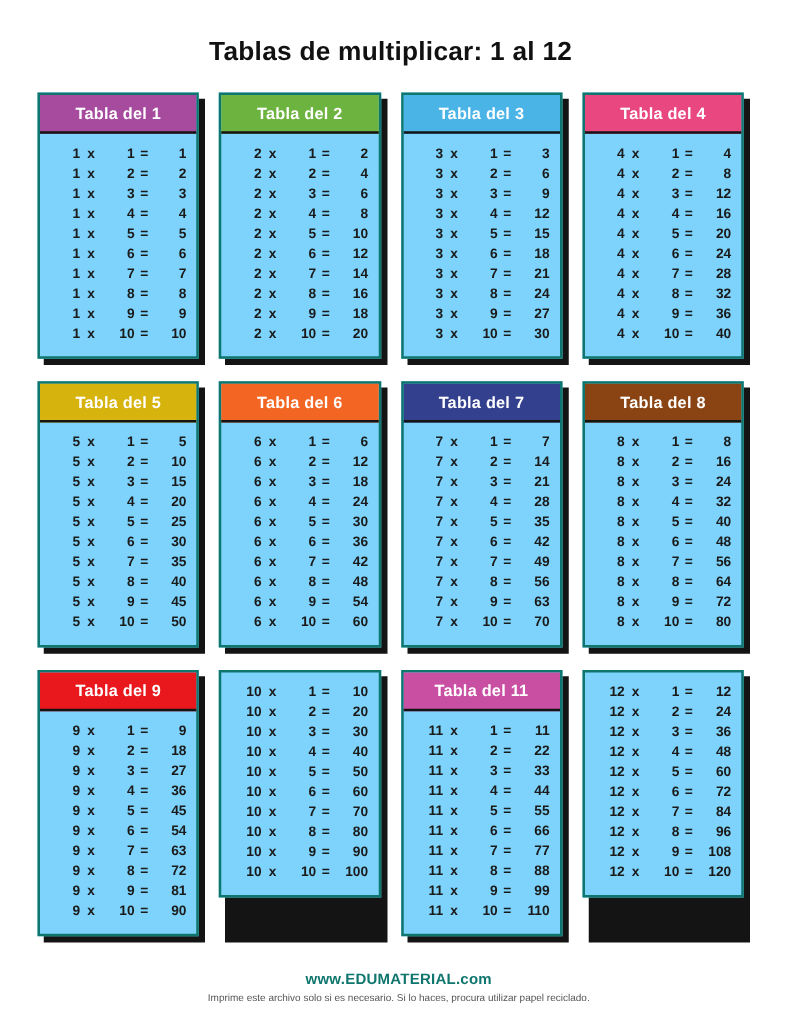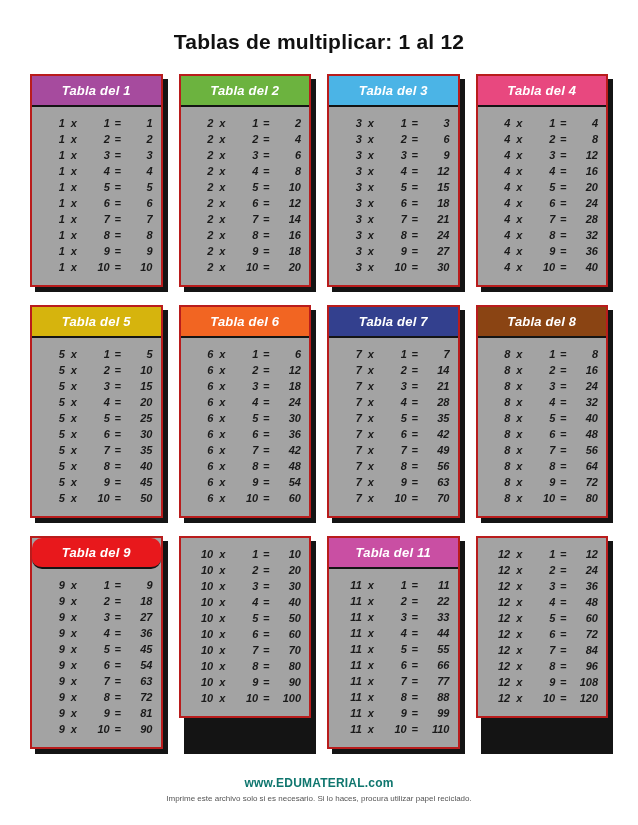--- a/index.html
+++ b/index.html
@@ -12,21 +12,21 @@
     background: #ffffff;
     font-family: "Liberation Sans", sans-serif;
     color: #1a1a1a;
     overflow: hidden;
   }
   .page {
     position: relative;
     width: 638px;
     height: 825px;
     box-sizing: border-box;
-    padding: 24px 30px 0 30px;
+    padding: 24px 43px 0 30px;
   }
   .page-title {
     text-align: center;
     font-size: 21px;
     font-weight: bold;
     letter-spacing: 0.2px;
     margin: 6px 0 20px 0;
     color: #111111;
   }
   .grid {
@@ -44,23 +44,22 @@
     left: 5px;
     top: 5px;
     right: -5px;
     bottom: -5px;
     background: #141414;
     z-index: 0;
   }
   .card-inner {
     position: relative;
     z-index: 1;
-    border: 2px solid #b91c1c;
-    background: #a3a3a3;
-    font-style: italic;
+    border: 2px solid #0f766e;
+    background: #7dd3fc;
   }
   .card-header {
     text-align: center;
     color: #ffffff;
     font-weight: bold;
     font-size: 13px;
     padding: 7px 2px 7px 2px;
     border-bottom: 2px solid #141414;
     letter-spacing: 0.2px;
   }
@@ -728,21 +727,21 @@
               <span class="c-b">10</span>
               <span class="c-eq">=</span>
               <span class="c-res">80</span>
             </div>
           </div>
         </div>
       </div>
       <div class="table-card">
         <div class="card-shadow"></div>
         <div class="card-inner">
-          <div class="card-header" style="background: rgb(232, 24, 28); border-radius: 10px;">Tabla del 9</div>
+          <div class="card-header" style="background: rgb(232, 24, 28);">Tabla del 9</div>
           <div class="card-body">
             <div class="row">
               <span class="c-a">9</span>
               <span class="c-op">x</span>
               <span class="c-b">1</span>
               <span class="c-eq">=</span>
               <span class="c-res">9</span>
             </div>
             <div class="row">
               <span class="c-a">9</span>

